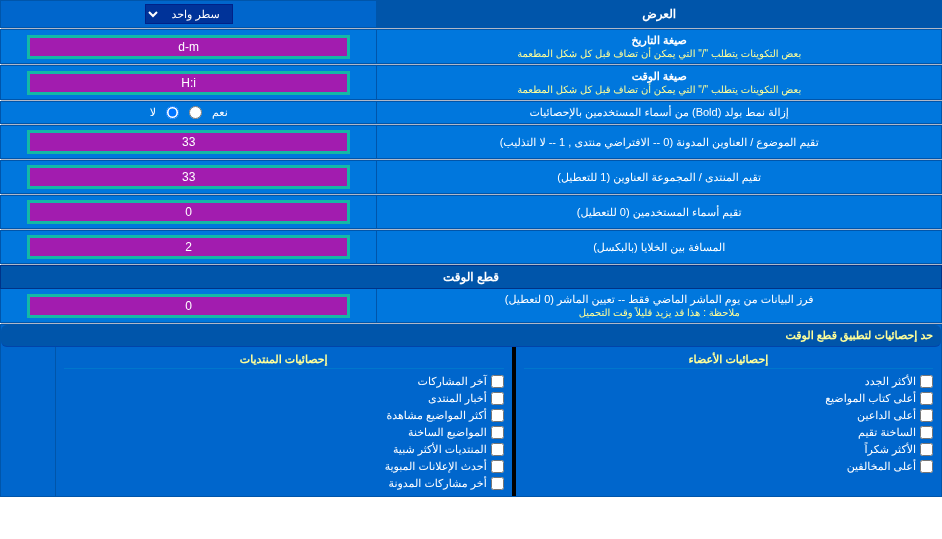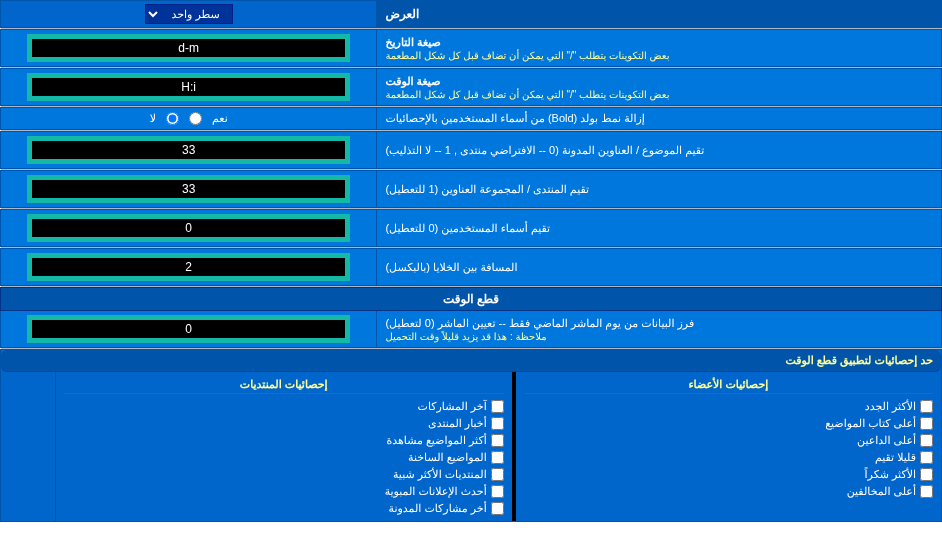--- a/index.html
+++ b/index.html
@@ -12,39 +12,39 @@
 
     .main-table {
       width: 942px;
       border-collapse: collapse;
     }
 
     .row-label {
       background: #0066cc;
       color: #fff;
       padding: 4px 8px;
-      text-align: left;
+      text-align: center;
       font-size: 11px;
       width: 60%;
       border: 1px solid #0055aa;
     }
 
     .row-control {
       background: #0077dd;
       color: #fff;
       padding: 3px 6px;
       text-align: center;
       width: 40%;
       border: 1px solid #0055aa;
     }
 
     .input-dark {
-      background: #000000;
-      color: #fff;
-      border: 5px solid #14b8a6;
+      background: #a21caf;
+      color: #fff;
+      border: 3px solid #14b8a6;
       padding: 2px 24px;
       width: 90%;
       text-align: center;
       font-size: 12px;
       direction: ltr;
     }
 
     .section-header {
       background: #0055aa;
       color: #fff;
@@ -263,21 +263,21 @@
             <div class="checkbox-item">
                     <input type="checkbox" style="">
                     <label>أعلى كتاب المواضيع</label>
                   </div>
             <div class="checkbox-item">
                     <input type="checkbox" style="">
                     <label>أعلى الداعين</label>
                   </div>
             <div class="checkbox-item">
                     <input type="checkbox" style="">
-                    <label>قليلا تقيم</label>
+                    <label>الساخنة تقيم</label>
                   </div>
             <div class="checkbox-item">
                     <input type="checkbox" style="">
                     <label>الأكثر شكراً</label>
                   </div>
             <div class="checkbox-item">
                     <input type="checkbox" style="">
                     <label>أعلى المخالفين</label>
                   </div>
           </td>

